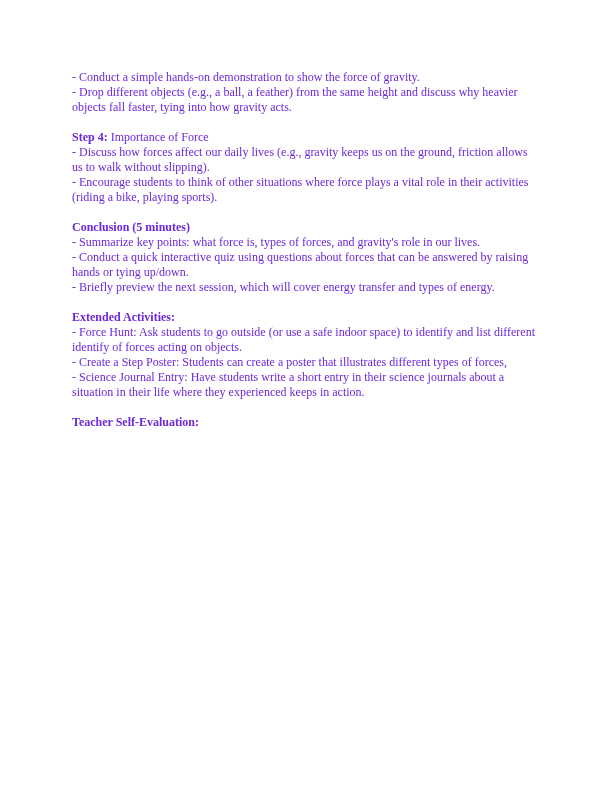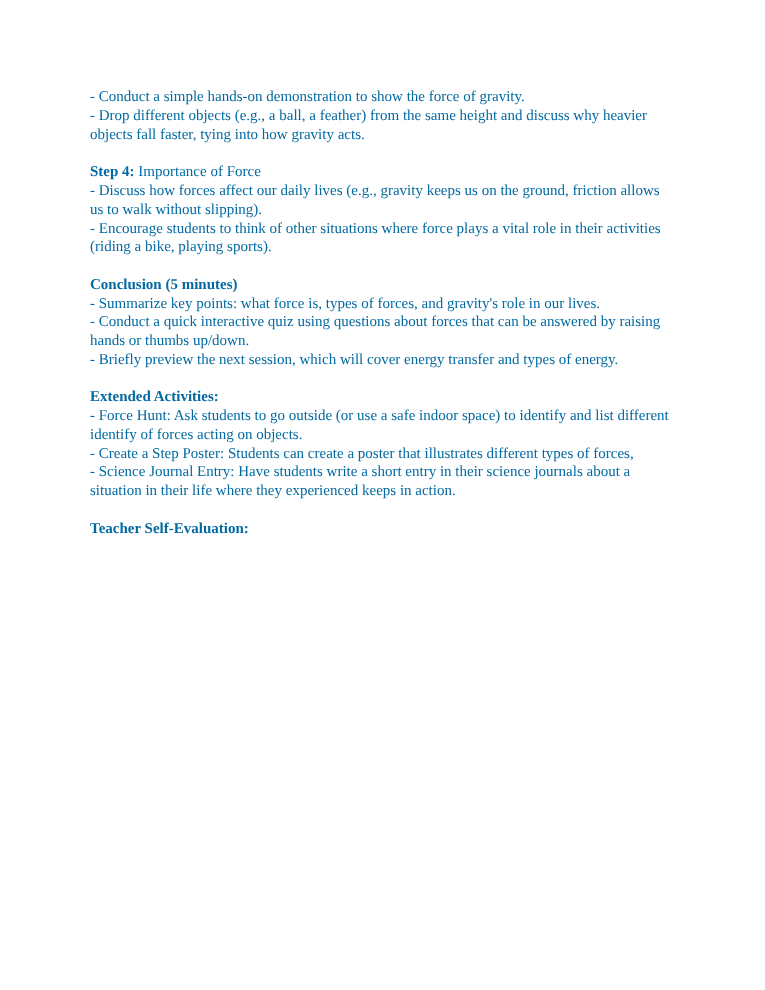--- a/index.html
+++ b/index.html
@@ -1,19 +1,19 @@
 <!DOCTYPE html>
 <html><head>
   <meta charset="utf-8">
   <style>
     html, body { margin: 0; padding: 0; background: #ffffff; }
     body { width: 612px; height: 792px; position: relative; overflow: hidden; }
     .page {
       position: absolute; left: 72px; top: 70px; width: 470px;
-      font-family: "Liberation Serif", serif; font-size: 12px; line-height: 15px; color: #0369a1;
+      font-family: "Liberation Serif", serif; font-size: 12px; line-height: 15px; color: #6d28d9;
     }
     .line { display: block; white-space: nowrap; }
     .gap { height: 15px; }
     b { font-weight: bold; }
   </style>
 </head>
 <body>
 
 <div class="page">
   <div>
@@ -29,21 +29,21 @@
     <span class="line">us to walk without slipping).</span>
     <span class="line">- Encourage students to think of other situations where force plays a vital role in their activities</span>
     <span class="line">(riding a bike, playing sports).</span>
   </div>
   <div class="gap"></div>
 
   <div>
     <b class="line">Conclusion (5 minutes)</b>
     <span class="line">- Summarize key points: what force is, types of forces, and gravity's role in our lives.</span>
     <span class="line">- Conduct a quick interactive quiz using questions about forces that can be answered by raising</span>
-    <span class="line">hands or thumbs up/down.</span>
+    <span class="line">hands or tying up/down.</span>
     <span class="line">- Briefly preview the next session, which will cover energy transfer and types of energy.</span>
   </div>
   <div class="gap"></div>
 
   <div>
     <b class="line">Extended Activities:</b>
     <span class="line">- Force Hunt: Ask students to go outside (or use a safe indoor space) to identify and list different</span>
     <span class="line">identify of forces acting on objects.</span>
     <span class="line">- Create a Step Poster: Students can create a poster that illustrates different types of forces,</span>
     <span class="line">- Science Journal Entry: Have students write a short entry in their science journals about a</span>

